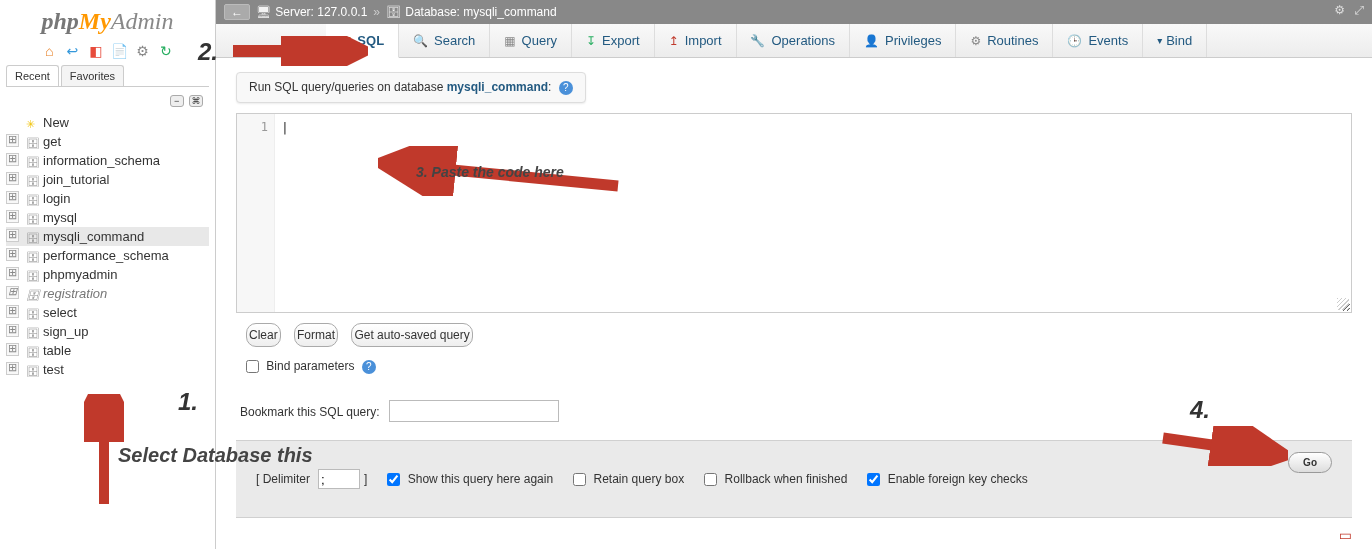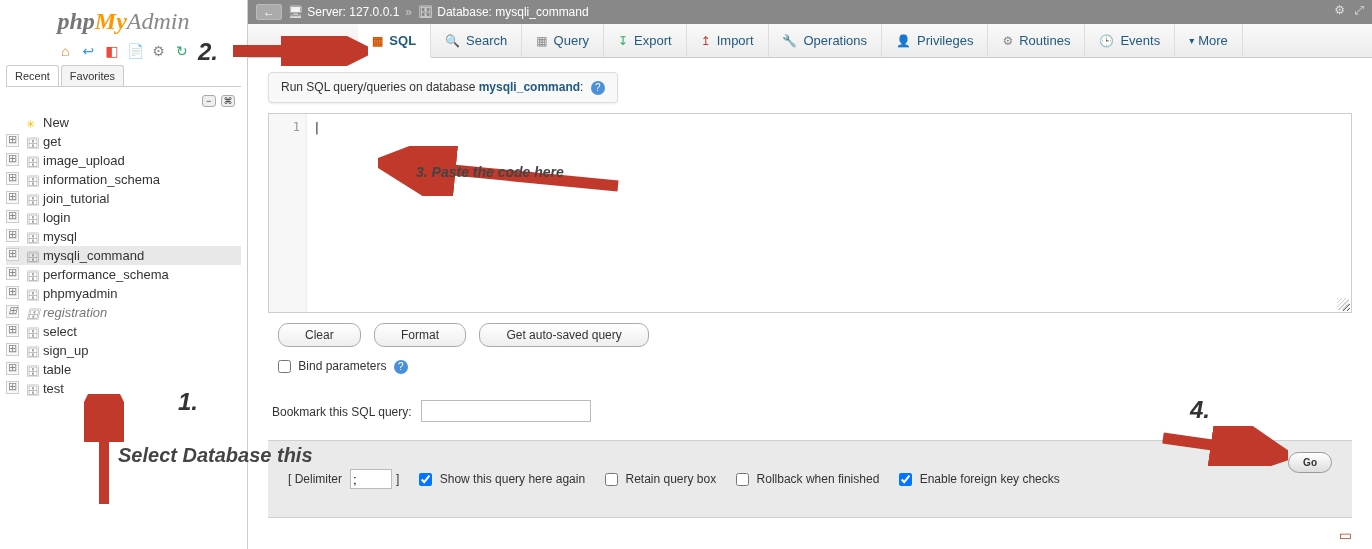--- a/index.html
+++ b/index.html
@@ -1,20 +1,20 @@
 <!DOCTYPE html>
 <html><head>
 <meta charset="utf-8">
 <style>
 * { box-sizing: border-box; margin: 0; padding: 0; }
 body { font-family: Arial, sans-serif; font-size: 12px; color: #333; background: #fff; width: 1372px; height: 549px; overflow: hidden; position: relative; }
 .container { display: flex; height: 100%; }
 
 
-.sidebar { width: 248px; background: #fff; border-right: 1px solid #ccc; position: relative; }
+.sidebar { width: 216px; background: #fff; border-right: 1px solid #ccc; position: relative; }
 .logo { text-align: center; padding: 8px 0 4px; }
 .logo-text { font-family: Georgia, serif; font-size: 24px; font-style: italic; }
 .logo-php { color: #777; font-weight: bold; }
 .logo-my { color: #ff9800; font-weight: bold; }
 .logo-admin { color: #888; }
 .toolbar-icons { text-align: center; padding: 4px 0 6px; }
 .toolbar-icons span { display: inline-block; width: 16px; height: 16px; margin: 0 2px; vertical-align: middle; font-size: 14px; cursor: pointer; }
 .icon-home { color: #e67e22; }
 .icon-info { color: #3498db; }
 .icon-gear { color: #888; }
@@ -61,21 +61,21 @@
 .sql-header .help-icon { display: inline-block; width: 14px; height: 14px; background: #4a90d9; color: #fff; border-radius: 50%; font-size: 10px; text-align: center; line-height: 14px; margin-left: 4px; }
 
 .editor { margin-top: 10px; border: 1px solid #ccc; height: 200px; background: #fff; display: flex; position: relative; resize: vertical; overflow: auto; }
 .gutter { width: 38px; background: #f7f7f7; border-right: 1px solid #eee; text-align: right; padding: 6px 6px 0 0; color: #999; font-family: monospace; font-size: 12px; }
 .editor-area { flex: 1; padding: 6px; font-family: monospace; font-size: 13px; }
 .editor-area::before { content: '|'; color: #333; animation: blink 1s infinite; }
 @keyframes blink { 50% { opacity: 0; } }
 .resize-handle { position: absolute; right: 2px; bottom: 2px; width: 12px; height: 12px; background: repeating-linear-gradient(135deg, #ccc, #ccc 1px, transparent 1px, transparent 3px); cursor: nwse-resize; }
 
 .btn-row { margin-top: 10px; padding-left: 10px; }
-.btn { display: inline-block; padding: 4px 26px; border: 1px solid #aaa; border-radius: 10px; background: linear-gradient(#fff, #eee); margin-right: 10px; cursor: pointer; font-size: 12px; }
+.btn { display: inline-block; padding: 4px 2px; border: 1px solid #aaa; border-radius: 10px; background: linear-gradient(#fff, #eee); margin-right: 10px; cursor: pointer; font-size: 12px; }
 
 .bind-row { margin-top: 12px; padding-left: 10px; }
 .bind-row input[type=checkbox] { vertical-align: middle; margin-right: 4px; }
 .bind-row .help-icon { display: inline-block; width: 14px; height: 14px; background: #4a90d9; color: #fff; border-radius: 50%; font-size: 10px; text-align: center; line-height: 14px; margin-left: 4px; }
 
 .bookmark-row { margin-top: 26px; padding-left: 4px; }
 .bookmark-row input[type=text] { width: 170px; padding: 3px; border: 1px solid #bbb; margin-left: 6px; height: 22px; }
 
 
 .footer { background: #eaeaea; border-top: 1px solid #d0d0d0; border-bottom: 1px solid #d0d0d0; padding: 28px 20px; margin-top: 18px; display: flex; align-items: center; position: relative; }
@@ -117,21 +117,20 @@
       <div class="side-tab active">Recent</div>
       <div class="side-tab">Favorites</div>
     </div>
     <div class="tree-controls">
       <span>−</span>
       <span>⌘</span>
     </div>
     <div class="db-tree" id="db-tree">
         <div class="db-item new"><span class="db-icon">✳</span><span>New</span></div>
         <div class="db-item"><span class="db-icon">🗄</span><span>get</span></div>
-        <div class="db-item"><span class="db-icon">🗄</span><span>image_upload</span></div>
         <div class="db-item"><span class="db-icon">🗄</span><span>information_schema</span></div>
         <div class="db-item"><span class="db-icon">🗄</span><span>join_tutorial</span></div>
         <div class="db-item"><span class="db-icon">🗄</span><span>login</span></div>
         <div class="db-item"><span class="db-icon">🗄</span><span>mysql</span></div>
         <div class="db-item selected"><span class="db-icon">🗄</span><span>mysqli_command</span></div>
         <div class="db-item"><span class="db-icon">🗄</span><span>performance_schema</span></div>
         <div class="db-item"><span class="db-icon">🗄</span><span>phpmyadmin</span></div>
         <div class="db-item italic"><span class="db-icon">🗄</span><span>registration</span></div>
         <div class="db-item"><span class="db-icon">🗄</span><span>select</span></div>
         <div class="db-item"><span class="db-icon">🗄</span><span>sign_up</span></div>
@@ -197,21 +196,21 @@
         </div>
       <div class="top-tab">
           <span class="tab-icon" style="color:#888">⚙</span>
           <span>Routines</span>
         </div>
       <div class="top-tab">
           <span class="tab-icon" style="color:#c0392b">🕒</span>
           <span>Events</span>
         </div>
       <div class="top-tab more">
-          <span>More</span>
+          <span>Bind</span>
         </div>
     </div>
 
     <div class="content">
       <div class="sql-header">
         <span>Run SQL query/queries on database </span><span class="db-link">mysqli_command</span><span>:</span>
         <span class="help-icon">?</span>
       </div>
 
       <div class="editor">

